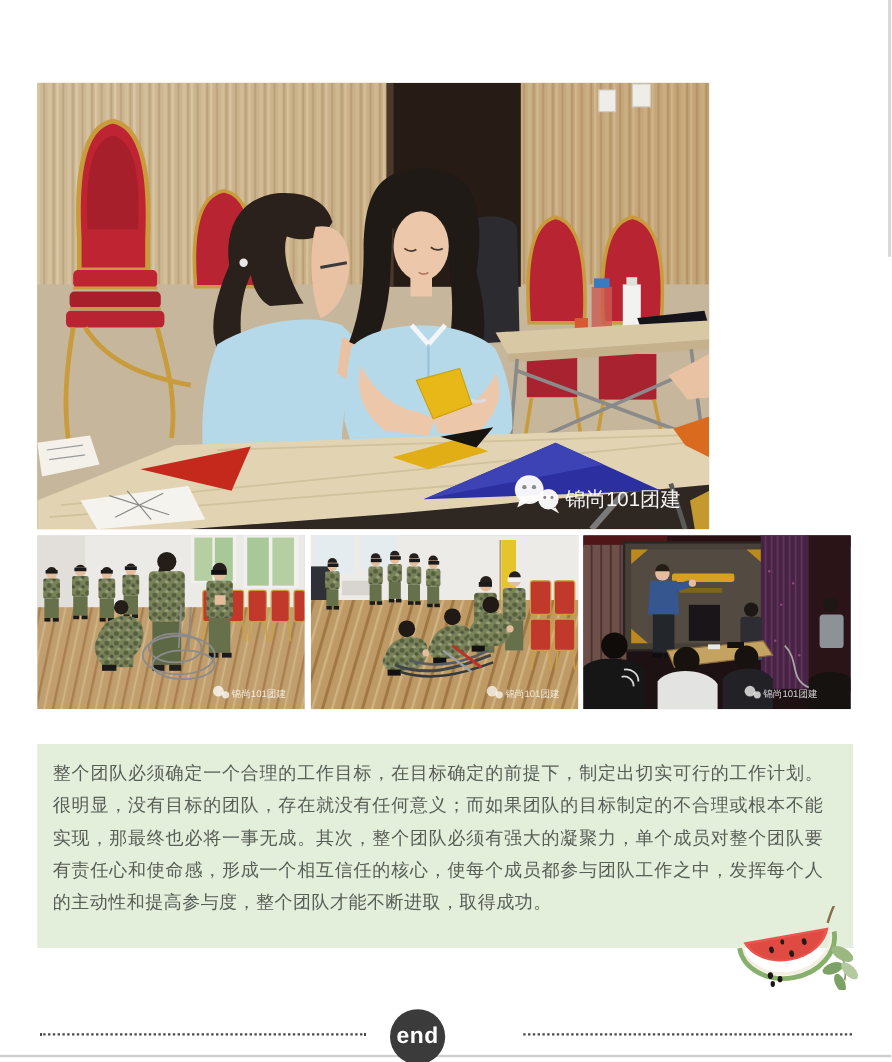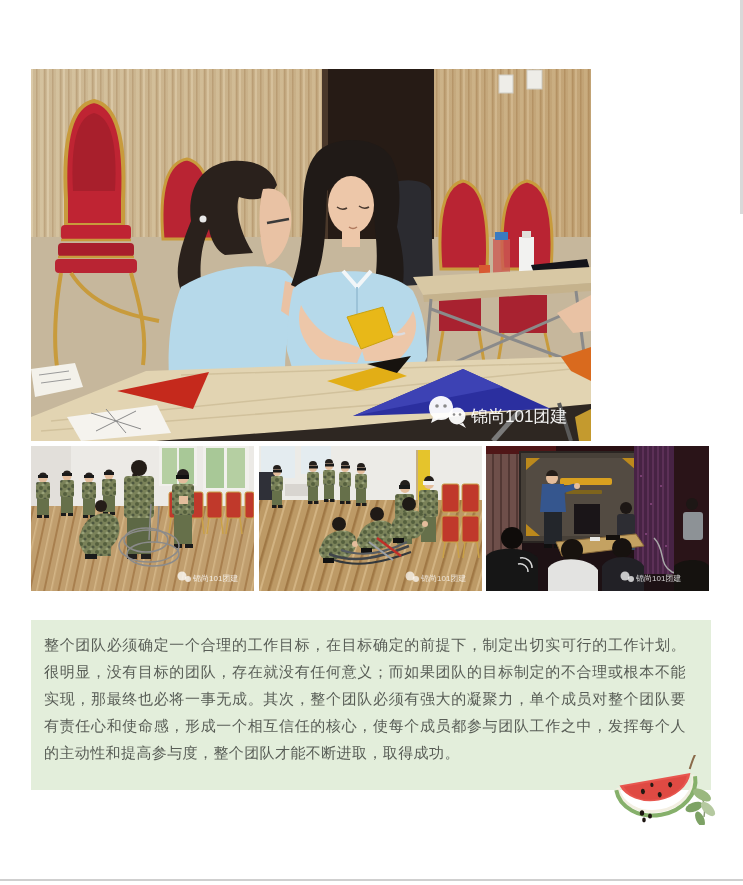--- a/index.html
+++ b/index.html
@@ -490,17 +490,24 @@
       <g>
         <path d="M84 34 C 90 40 94 50 92 62" stroke="#8a9a78" stroke-width="1.5" fill="none"></path>
         <ellipse cx="90" cy="40" rx="10" ry="5" fill="#9ab87f" transform="rotate(30 90 40)"></ellipse>
         <ellipse cx="82" cy="52" rx="9" ry="4.5" fill="#7da265" transform="rotate(-20 82 52)"></ellipse>
         <ellipse cx="96" cy="54" rx="9" ry="4.5" fill="#b5c9a0" transform="rotate(45 96 54)"></ellipse>
         <ellipse cx="88" cy="64" rx="8" ry="4" fill="#7da265" transform="rotate(65 88 64)"></ellipse>
       </g>
     </svg>
   </div>
 
+  <div class="end-divider">
+    <div class="dotted-line dotted-left"></div>
+    <div class="dotted-line dotted-right"></div>
+    <div class="end-badge">
+      <span>end</span>
+    </div>
+  </div>
 
   <div class="bottom-line"></div>
   <div class="scrollbar-thumb"></div>
 
 </div>
 
 </body></html>

